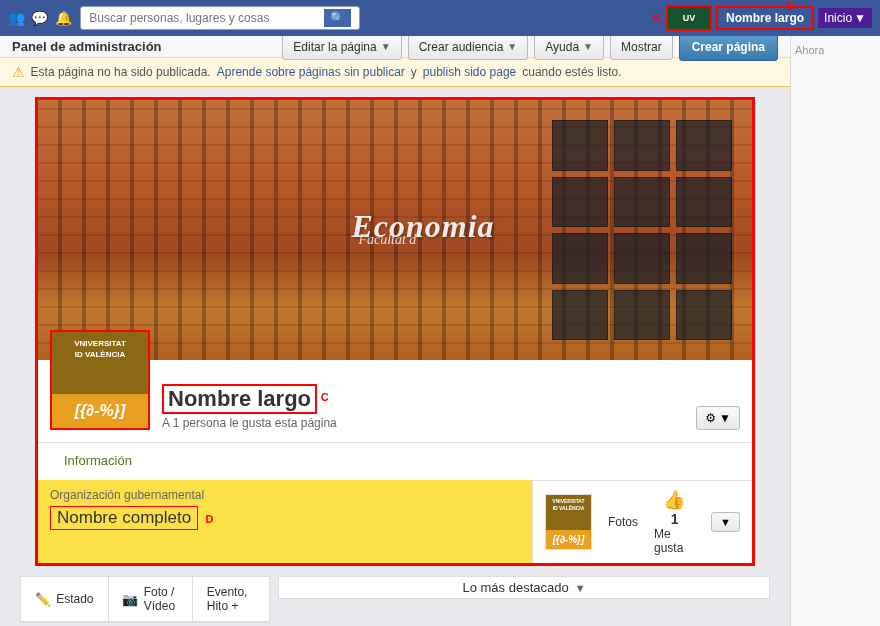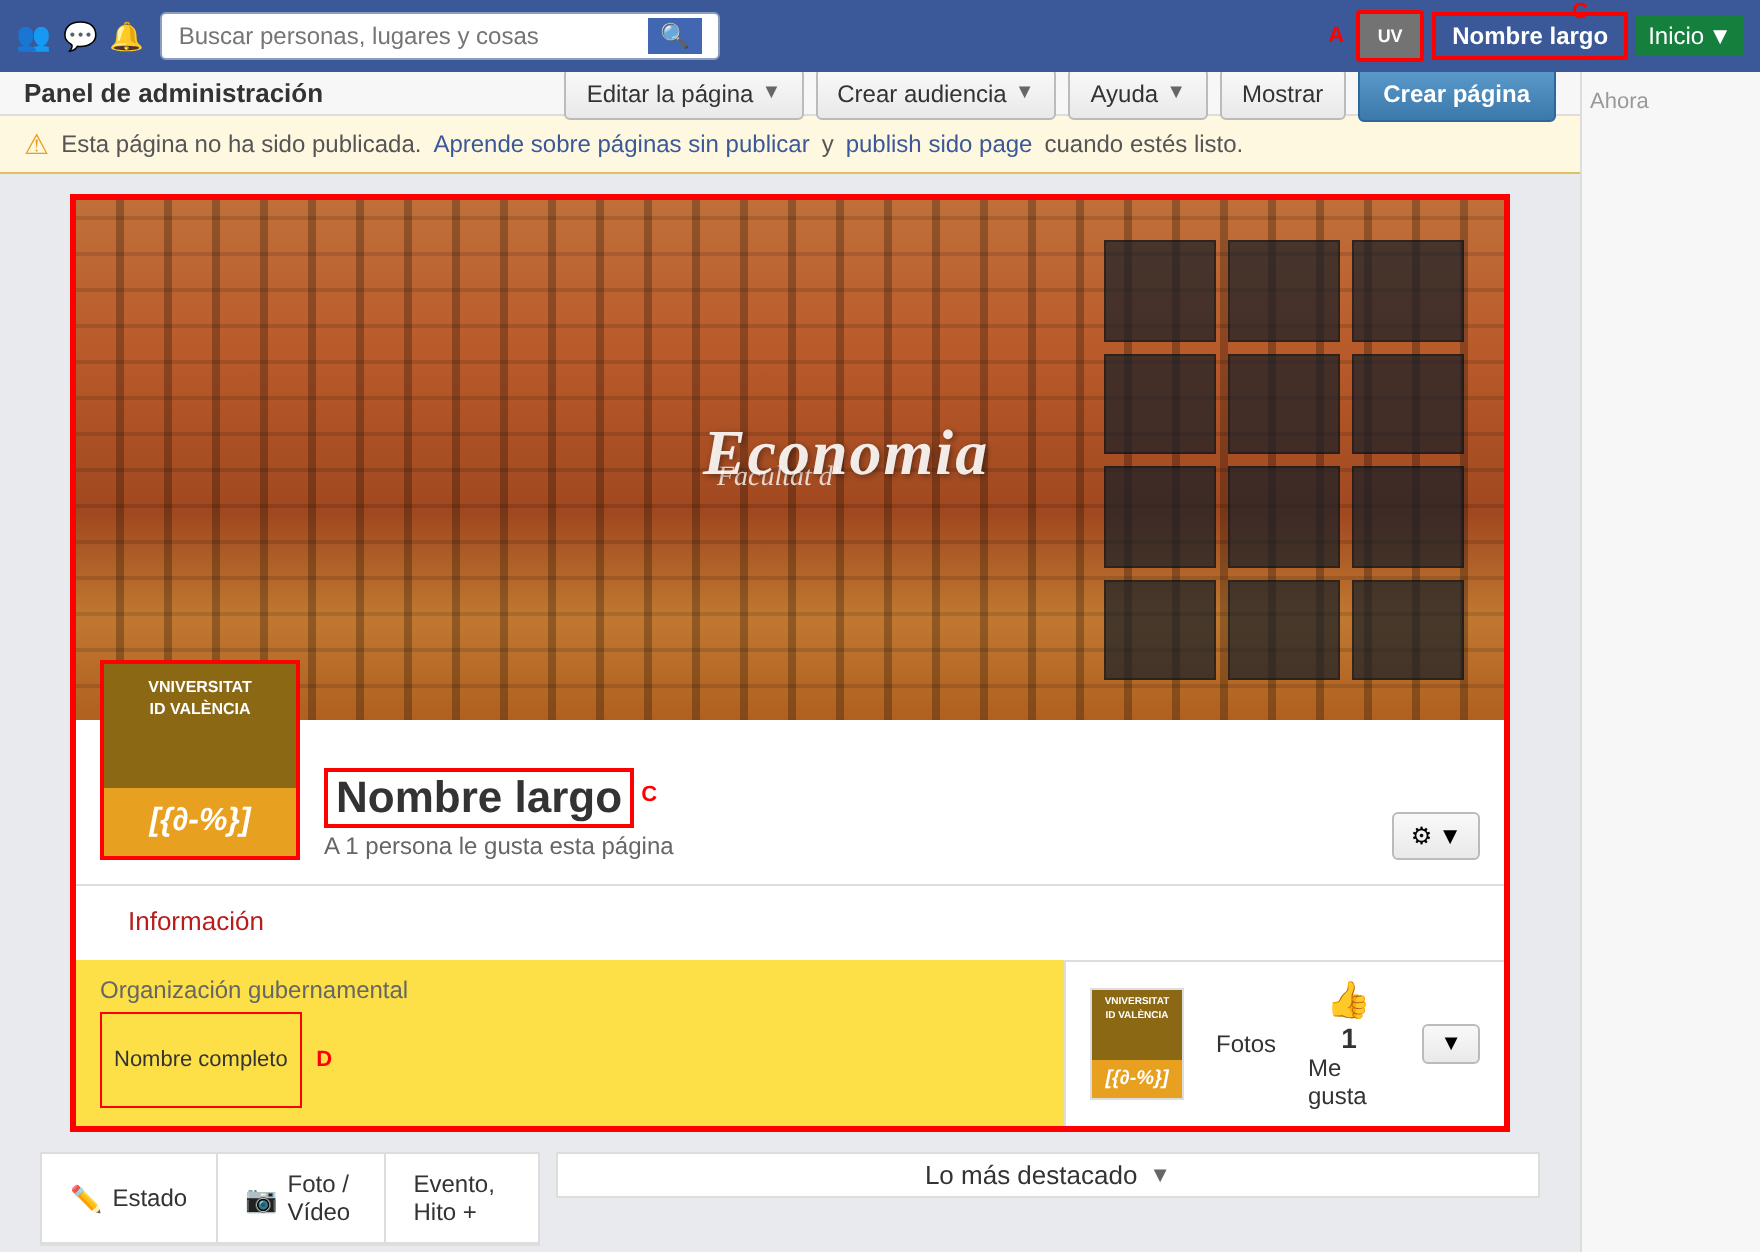--- a/index.html
+++ b/index.html
@@ -60,23 +60,23 @@
       cursor: pointer;
       font-size: 12px;
     }
     #top-nav .right-nav {
       margin-left: auto;
       display: flex;
       align-items: center;
       gap: 4px;
     }
     .user-avatar-small {
-      width: 34px;
+      width: 46px;
       height: 26px;
-      background: #737373;
+      background: #14532d;
       border-radius: 2px;
       display: flex;
       align-items: center;
       justify-content: center;
       font-size: 9px;
       color: white;
       font-weight: bold;
       border: 2px solid red;
       cursor: pointer;
     }
@@ -98,21 +98,21 @@
     }
     .label-c-top {
       color: red;
       font-size: 11px;
       font-weight: bold;
       position: absolute;
       top: 0;
       right: 86px;
     }
     .inicio-btn {
-      background: #15803d;
+      background: #4c1d95;
       border: none;
       color: white;
       font-size: 12px;
       padding: 3px 6px;
       cursor: pointer;
       display: flex;
       align-items: center;
       gap: 2px;
     }
 
@@ -285,38 +285,38 @@
     #page-nav {
       border-top: 1px solid #ddd;
       display: flex;
       padding: 0 12px;
       gap: 0;
       background: white;
     }
     .page-nav-item {
       padding: 10px 14px;
       font-size: 13px;
-      color: #b91c1c;
+      color: #4d7c0f;
       cursor: pointer;
       border-bottom: 2px solid transparent;
     }
 
     
     #info-section {
       padding: 8px 12px;
       font-size: 12px;
       color: #666;
       background: #fde047;
     }
     .org-type { font-size: 12px; color: #666; margin-bottom: 4px; }
     .nombre-completo-box {
       border: 1.5px solid red;
       display: inline-block;
-      padding: 17px 6px;
-      font-size: 11px;
+      padding: 1px 6px;
+      font-size: 17px;
       color: #333;
     }
     .label-d {
       color: red;
       font-size: 11px;
       font-weight: bold;
       margin-left: 4px;
     }
 
     

